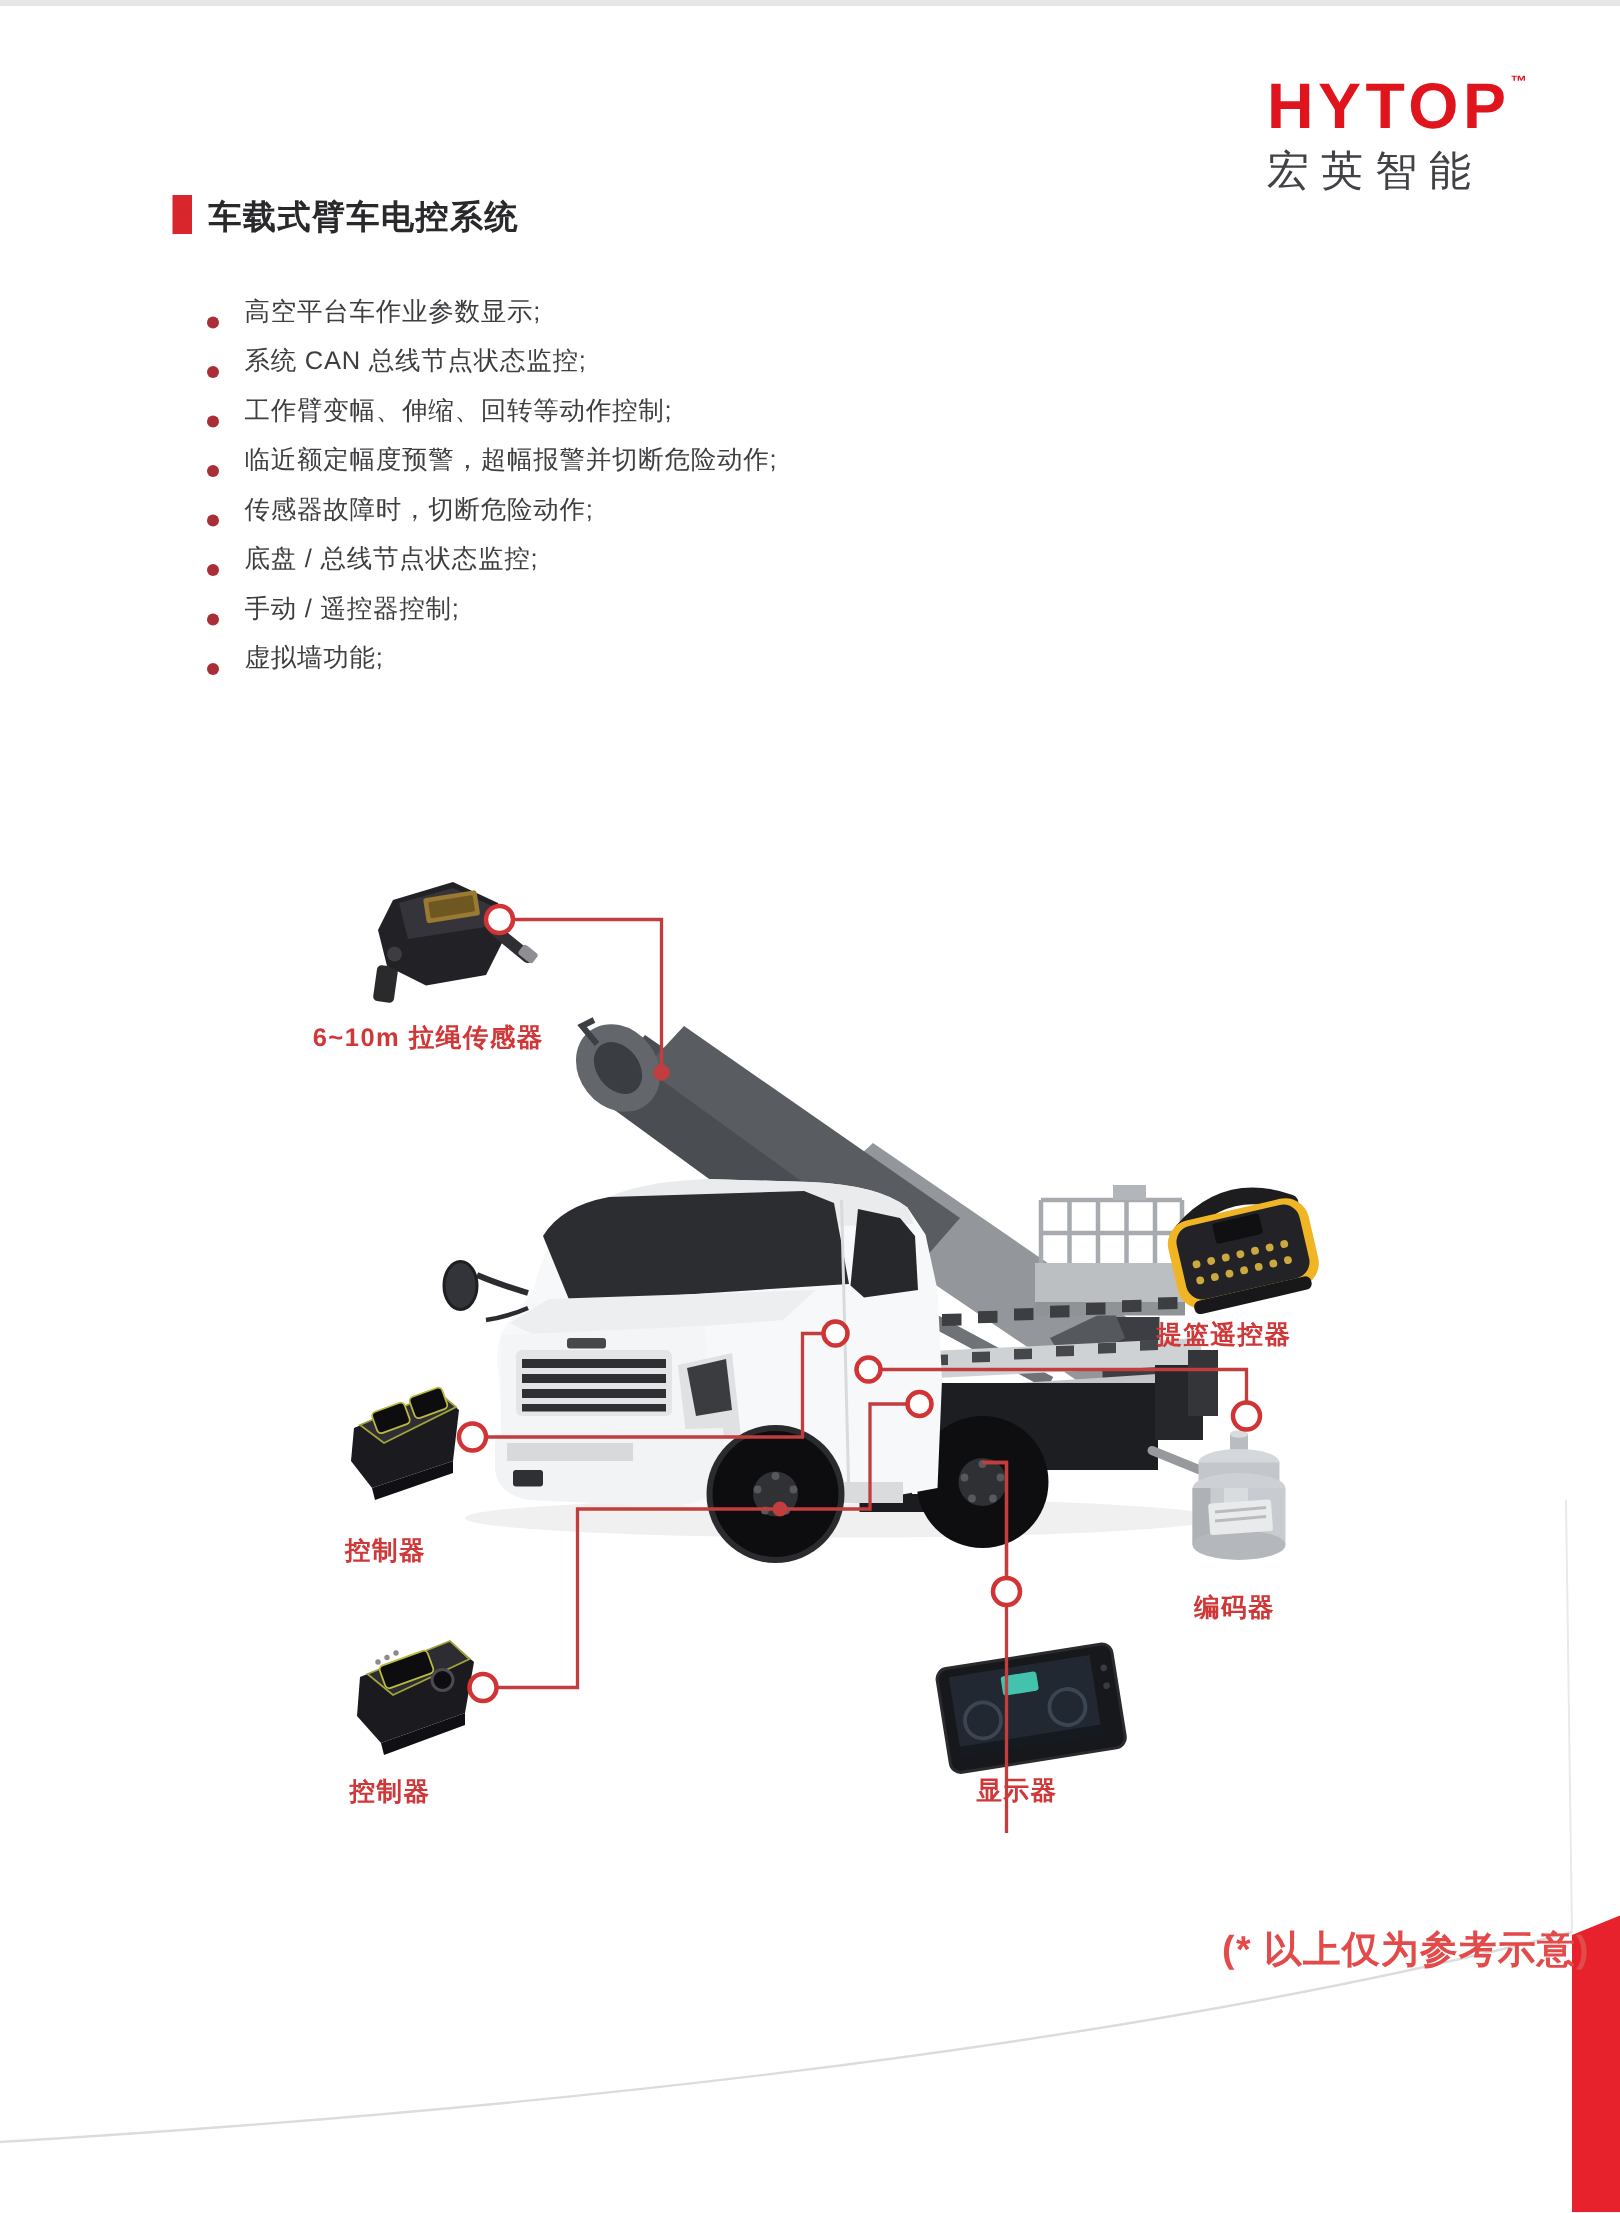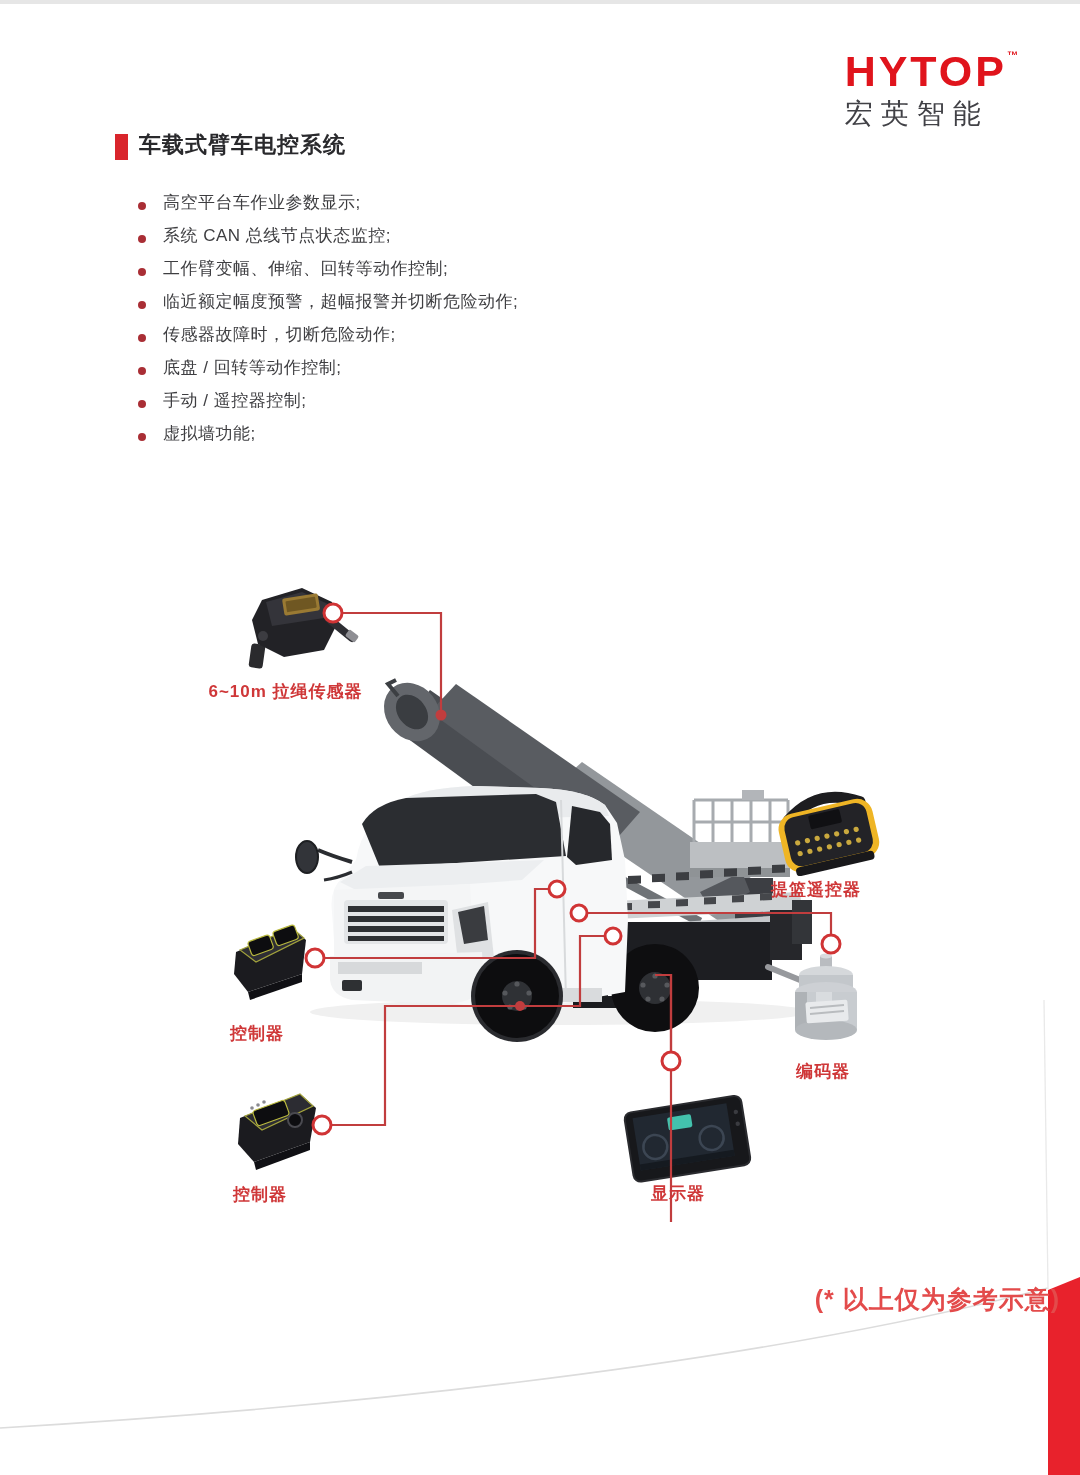--- a/index.html
+++ b/index.html
@@ -7,26 +7,26 @@
     position:relative;width:1080px;height:1475px;background:#ffffff;overflow:hidden;
     font-family:"Liberation Sans","DejaVu Sans",sans-serif;color:#3e3e40;
   }
   .top-edge{position:absolute;left:0;top:0;width:100%;height:4px;background:#e6e6e6;}
   
   .logo{position:absolute;top:50px;right:62px;text-align:left;line-height:1;}
   .logo .brand{font-size:43px;font-weight:bold;color:#e0141c;letter-spacing:3px;}
   .logo .tm{font-size:11px;color:#e0141c;vertical-align:top;font-weight:bold;}
   .logo .brand-cn{margin-top:7px;font-size:28px;font-weight:normal;color:#414146;letter-spacing:8px;}
   
-  .sec-title{position:absolute;left:115px;top:130px;display:flex;align-items:flex-end;gap:11px;}
+  .sec-title{position:absolute;left:115px;top:130px;display:flex;align-items:flex-start;gap:11px;}
   .sec-title .bar{width:13px;height:26px;background:#d9252c;}
   .sec-title .txt{font-size:22px;font-weight:bold;color:#29292c;letter-spacing:1px;}
   
   .features{position:absolute;left:138px;top:186px;margin:0;padding:0;list-style:none;}
-  .features li{display:flex;align-items:center;height:33px;font-size:17px;color:#3e3e41;letter-spacing:0.5px;}
+  .features li{display:flex;align-items:flex-end;height:33px;font-size:17px;color:#3e3e41;letter-spacing:0.5px;}
   .features .dot{flex:0 0 auto;width:8px;height:8px;border-radius:50%;background:#a92e35;margin:7px 17px 0 0;}
   
   .diagram{position:absolute;left:0;top:560px;width:1080px;height:662px;}
   .diagram svg{position:absolute;left:0;top:0;}
   .dlabel{position:absolute;font-size:17px;font-weight:bold;color:#cf3738;text-align:center;letter-spacing:1px;}
   .lbl-rope{left:208px;top:120px;width:155px;}
   .lbl-remote{left:766px;top:318px;width:100px;}
   .lbl-encoder{left:792px;top:500px;width:62px;}
   .lbl-ctrl-top{left:212px;top:462px;width:90px;}
   .lbl-ctrl-bottom{left:215px;top:623px;width:90px;}
@@ -73,21 +73,21 @@
     <li>
         <span class="dot"></span>
         <span>临近额定幅度预警，超幅报警并切断危险动作;</span>
       </li>
     <li>
         <span class="dot"></span>
         <span>传感器故障时，切断危险动作;</span>
       </li>
     <li>
         <span class="dot"></span>
-        <span>底盘 / 回转等动作控制;</span>
+        <span>底盘 / 总线节点状态监控;</span>
       </li>
     <li>
         <span class="dot"></span>
         <span>手动 / 遥控器控制;</span>
       </li>
     <li>
         <span class="dot"></span>
         <span>虚拟墙功能;</span>
       </li>
   </ul>

